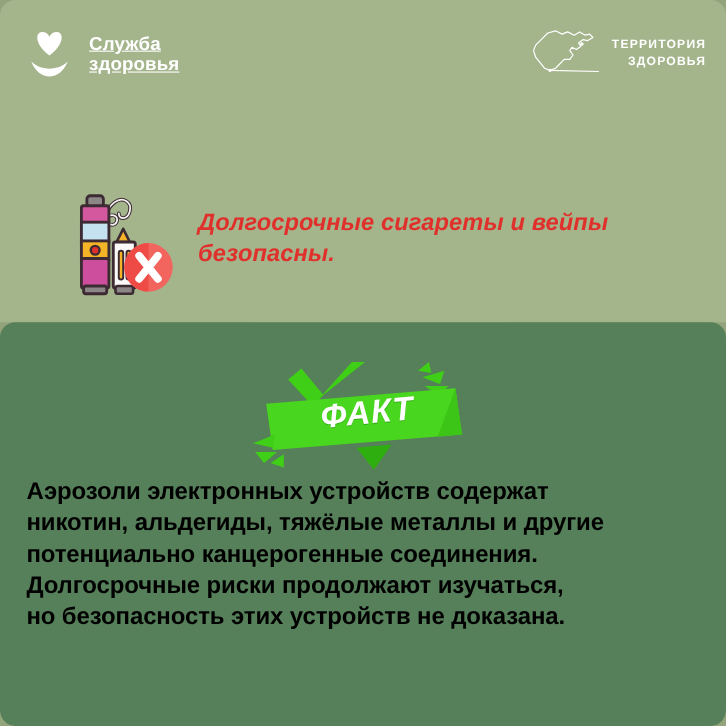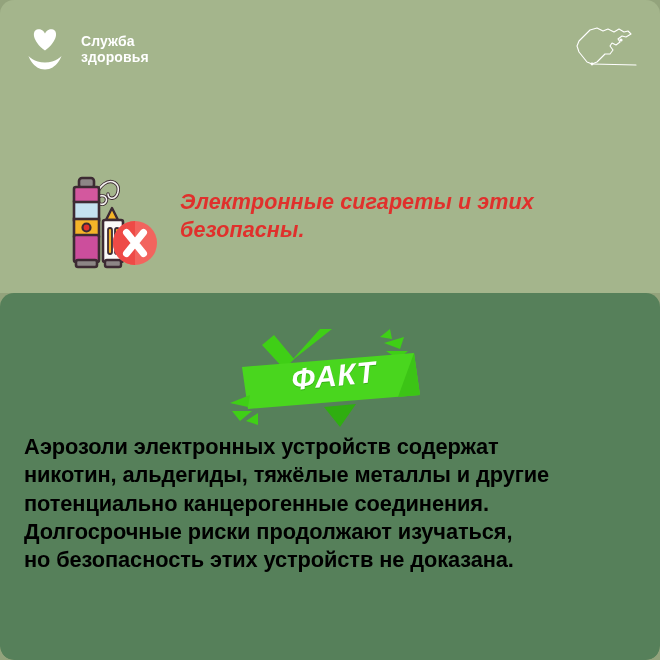--- a/index.html
+++ b/index.html
@@ -26,25 +26,26 @@
   
   .brand{
     position:absolute;left:22px;top:26px;
     display:flex;align-items:center;gap:13px;
   }
   .brand-mark{
     position:relative;width:46px;height:47px;flex:none;
   }
   .brand-text{
     color:#ffffff;
-    font-size:14px;
+    font-size:17px;
     font-weight:bold;
     line-height:1.08;
     letter-spacing:.1px;
     white-space:pre-line;
+    text-decoration:underline;
   }
 
   
   .territory{
     position:absolute;right:18px;top:24px;
     display:flex;align-items:center;gap:6px;
   }
   .territory-map{width:72px;height:50px;flex:none;}
   .territory-text{
     color:#ffffff;
@@ -151,20 +152,22 @@
       <div class="territory-map">
         <svg viewBox="0 0 72 50" width="72" height="50">
           <g fill="none" stroke="#ffffff" stroke-width="1.1" stroke-linejoin="round" stroke-linecap="round">
             <path d="M14 12 L20 6 L27 4 L33 7 L38 5 L44 8 L49 5 L54 8 L58 7 L61 10 L56 13 L52 12 L48 15 L50 18 L46 21 L42 19 L40 22 L43 26 L40 30 L35 30 L31 34 L27 38 L22 40 L17 38 L13 33 L9 28 L7 22 L9 17 Z"></path>
             <circle cx="51" cy="16" r="1.6" fill="#ffffff" stroke="none"></circle>
             <path d="M22 40 L66 41"></path>
             <circle cx="22" cy="40" r="1.4" fill="#ffffff" stroke="none"></circle>
           </g>
         </svg>
       </div>
+      <div class="territory-text">ТЕРРИТОРИЯ
+ЗДОРОВЬЯ</div>
     </div>
 
 
     <div class="myth-body">
       <div class="vape-icon">
         <svg viewBox="0 0 100 104" width="100" height="104">
 
           <path d="M35 46 C30 36 36 28 42 30 C47 32 44 40 38 38 C32 36 34 24 42 18 C50 12 58 18 56 26 C54 34 46 34 46 28" fill="none" stroke="#3d2b33" stroke-width="3.4" stroke-linecap="round" stroke-linejoin="round"></path>
           <path d="M35 46 C30 36 36 28 42 30 C47 32 44 40 38 38 C32 36 34 24 42 18 C50 12 58 18 56 26 C54 34 46 34 46 28" fill="none" stroke="#f4f2f0" stroke-width="1.6" stroke-linecap="round" stroke-linejoin="round"></path>
 
@@ -185,21 +188,21 @@
           <rect x="41" y="54" width="20" height="42" rx="2" fill="#fbfaf8" stroke="#3d2b33" stroke-width="2.6"></rect>
           <rect x="46" y="62" width="4" height="26" rx="2" fill="#f5b428" stroke="#3d2b33" stroke-width="1.8"></rect>
           <rect x="53" y="62" width="4" height="26" rx="2" fill="#f5b428" stroke="#3d2b33" stroke-width="1.8"></rect>
           <rect x="43" y="94" width="16" height="7" rx="2" fill="#8d8686" stroke="#3d2b33" stroke-width="2.4"></rect>
 
           <circle cx="73" cy="77" r="22" fill="#f2645e"></circle>
           <path d="M73 55 A22 22 0 0 0 73 99 Z" fill="#ee4a46"></path>
           <path d="M64.5 66.5 L81.5 87.5 M81.5 66.5 L64.5 87.5" stroke="#ffffff" stroke-width="7" stroke-linecap="round"></path>
         </svg>
       </div>
-      <div class="myth-text">Электронные сигареты и этих
+      <div class="myth-text">Долгосрочные сигареты и вейпы
 безопасны.</div>
     </div>
   </div>
 
   <div class="panel-fact">
 
     <div class="ribbon-fact">
       <svg viewBox="0 0 215 100" width="215" height="100" style="position:absolute;left:0;top:0;">
 
         <g>

